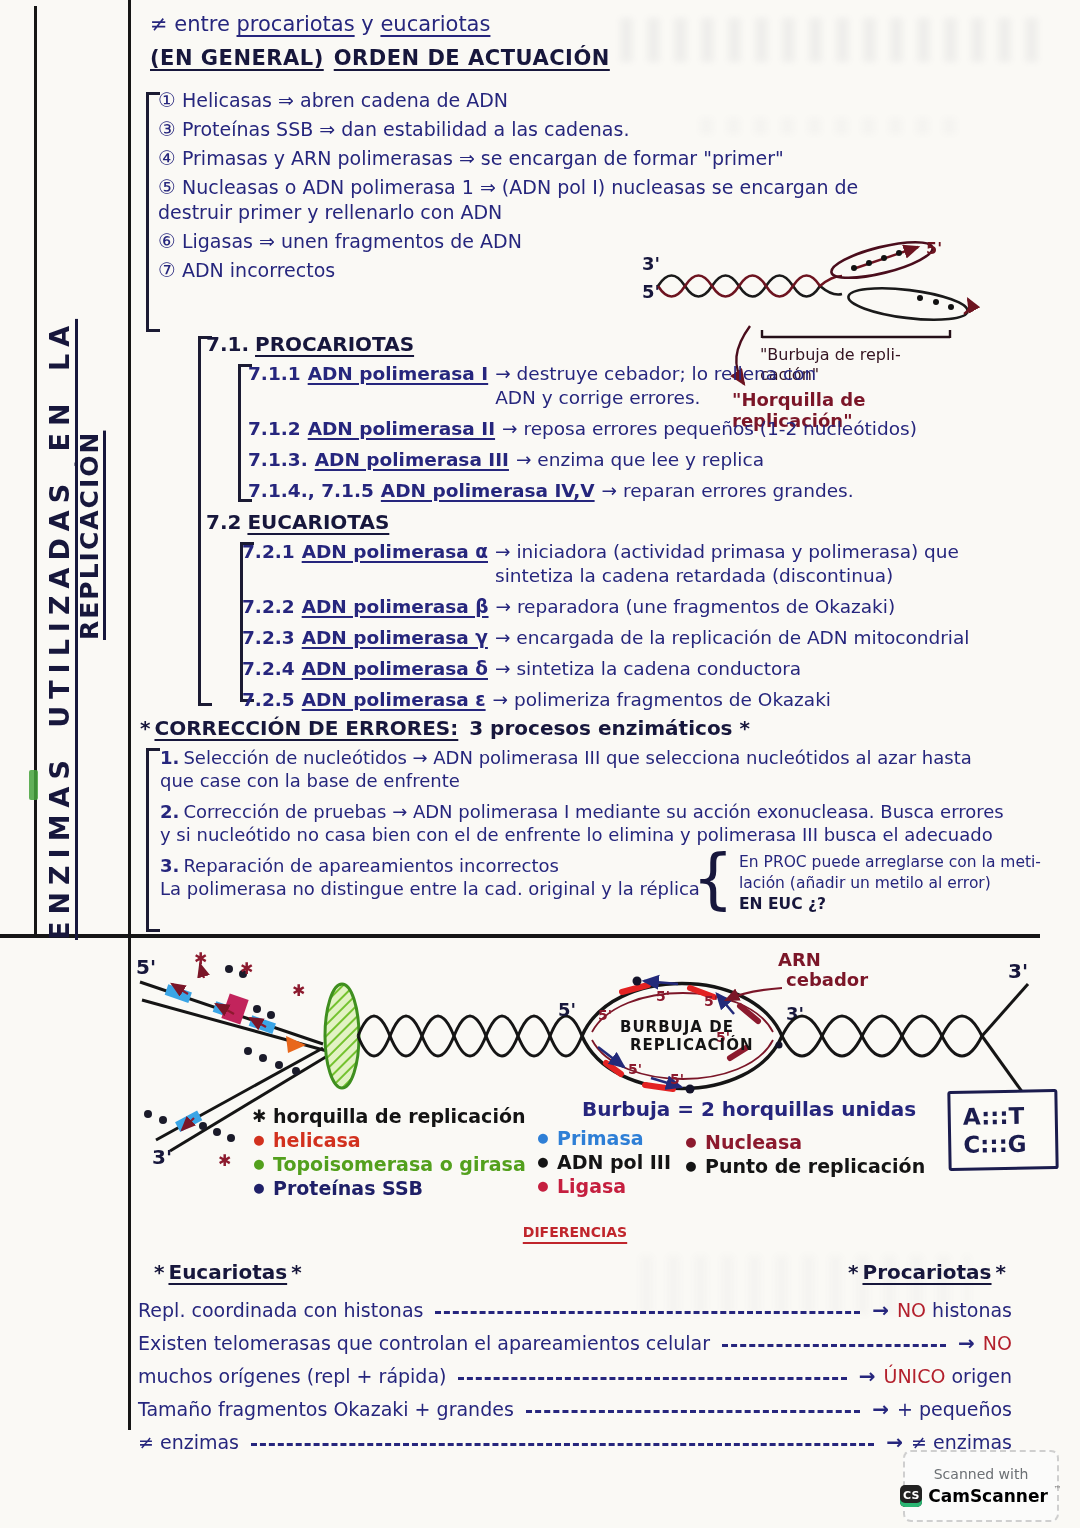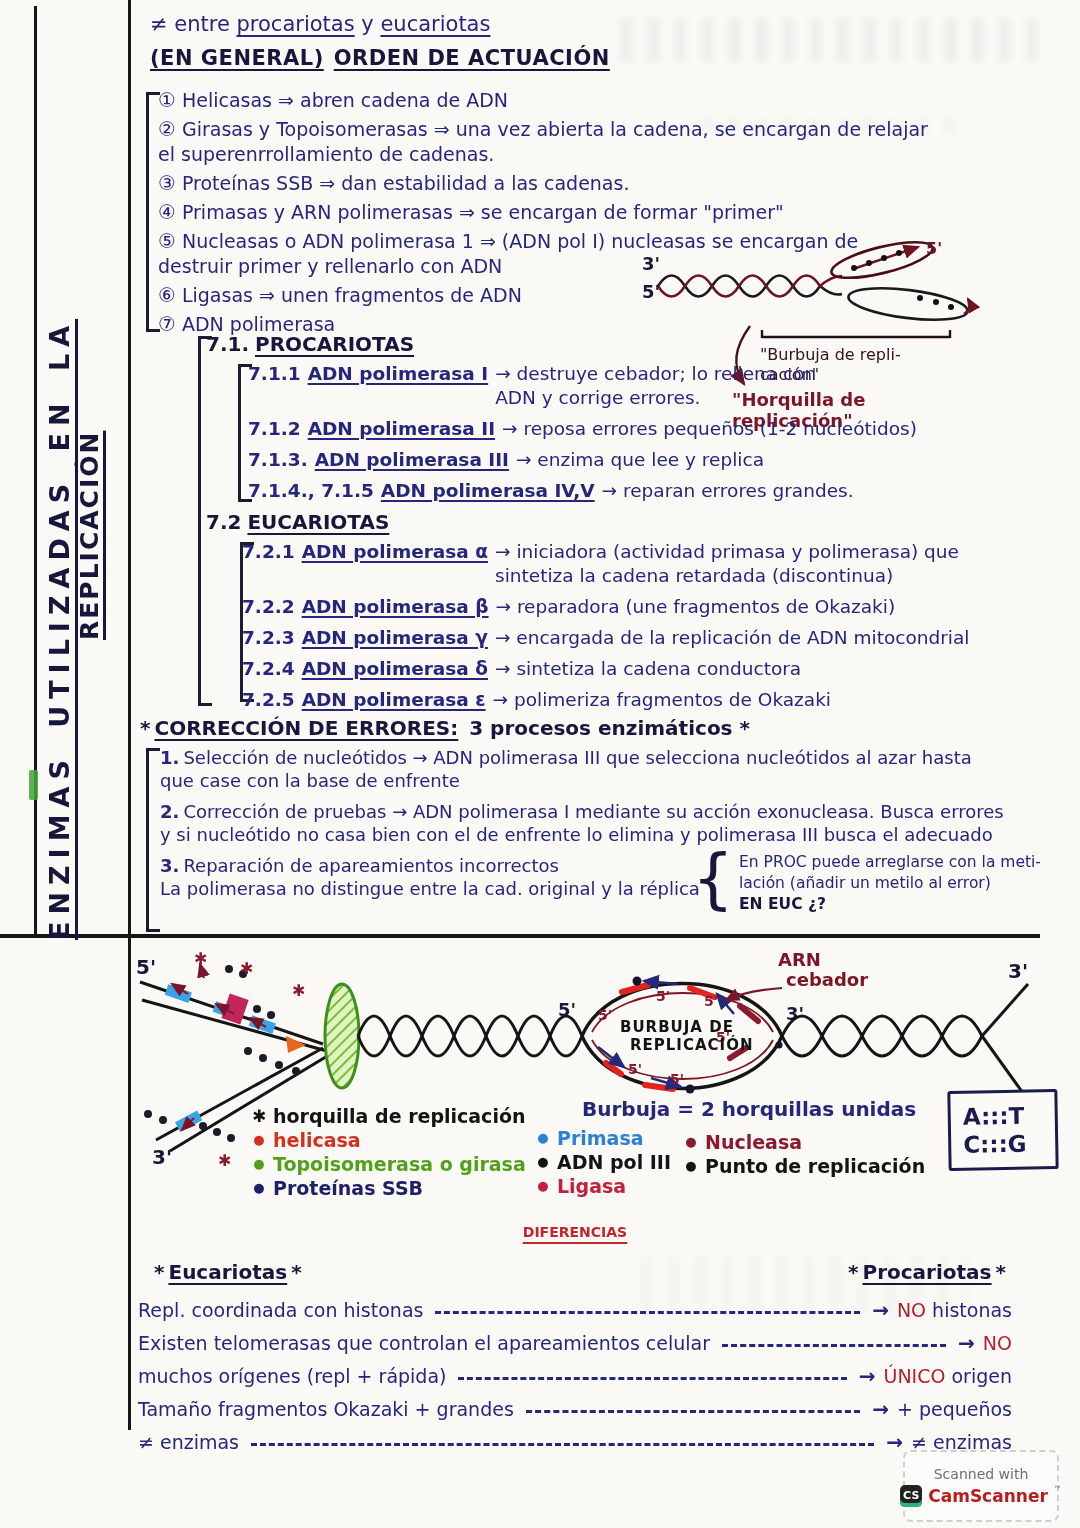--- a/index.html
+++ b/index.html
@@ -65,21 +65,21 @@
   .dred{color:#b3202c;font-weight:normal;white-space:pre;}
   .dtxt{white-space:pre;}
   
   .badge{width:152px;height:68px;border:2px dashed #cfcfcf;border-radius:8px;background:#fbfbfa;
          display:flex;flex-direction:column;align-items:center;justify-content:center;gap:3px;}
   .b1{color:#6b6f73;font-size:14px;}
   .b2{display:flex;align-items:center;gap:6px;}
   .csbox{width:22px;height:22px;background:#222;color:#fff;font-size:11px;font-weight:bold;
          display:inline-flex;align-items:center;justify-content:center;border-radius:5px;
          box-shadow:inset 0 -4px 0 #2bb673;}
-  .bapp{color:#b91c1c;font-weight:bold;font-size:17px;}
+  .bapp{color:#000000;font-weight:bold;font-size:17px;}
   .btm{color:#777;font-size:8px;align-self:flex-start;}
   
   text{font-family:"DejaVu Sans",sans-serif;}
   .t-bk20{font-size:20px;font-weight:bold;fill:#17173c;}
   .t-bk18{font-size:18px;font-weight:bold;fill:#17173c;}
   .t-bub{font-size:15px;font-weight:bold;fill:#141414;letter-spacing:1px;}
   .t-mar18{font-size:18px;font-weight:bold;fill:#7b1628;}
   .t-mar14{font-size:14px;font-weight:bold;fill:#8c1a2e;}
   .t-mar16{font-size:16px;font-weight:bold;fill:#6d1420;}
   .t-dk16{font-size:16px;fill:#341320;}
@@ -106,26 +106,25 @@
       <div class="stL2">REPLICACIÓN</div>
     </div>
   </div>
 
   <div class="abs h1" style="left:150px;top:12px;"><span>≠ entre </span><span class="u">procariotas</span><span> y </span><span class="u">eucariotas</span></div>
   <div class="abs h2" style="left:150px;top:46px;"><span class="u">(EN GENERAL)</span><span class="u">ORDEN DE ACTUACIÓN</span></div>
 
   <div class="vb" style="left:146px;top:92px;height:240px;"></div>
   <div class="abs glist" style="left:158px;top:88px;">
     <div class="gitem"><span class="gnum">①</span><span>Helicasas ⇒ abren cadena de ADN</span></div>
-    <div class="gitem"><span class="gnum">②</span><span>Girasas y Topoisomerasas ⇒ una vez abierta la cadena, se encargan de relajar el superenrrollamiento de cadenas.</span></div>
     <div class="gitem"><span class="gnum">③</span><span>Proteínas SSB ⇒ dan estabilidad a las cadenas.</span></div>
     <div class="gitem"><span class="gnum">④</span><span>Primasas y ARN polimerasas ⇒ se encargan de formar "primer"</span></div>
     <div class="gitem"><span class="gnum">⑤</span><span>Nucleasas o ADN polimerasa 1 ⇒ (ADN pol I) nucleasas se encargan de destruir primer y rellenarlo con ADN</span></div>
     <div class="gitem"><span class="gnum">⑥</span><span>Ligasas ⇒ unen fragmentos de ADN</span></div>
-    <div class="gitem"><span class="gnum">⑦</span><span>ADN polimerasa</span></div>
+    <div class="gitem"><span class="gnum">⑦</span><span>ADN incorrectos</span></div>
   </div>
 
   <svg class="abs" style="left:620px;top:234px;" width="420" height="212" viewBox="0 0 420 212">
     <defs>
       <marker id="am2" markerWidth="9" markerHeight="9" refX="6" refY="3" orient="auto">
           <path d="M0,0 L7,3 L0,6 z" fill="#6d1420"></path>
         </marker>
     </defs>
     <text x="22" y="36" class="t-bk18">3'</text>
     <text x="22" y="64" class="t-bk18">5'</text>

